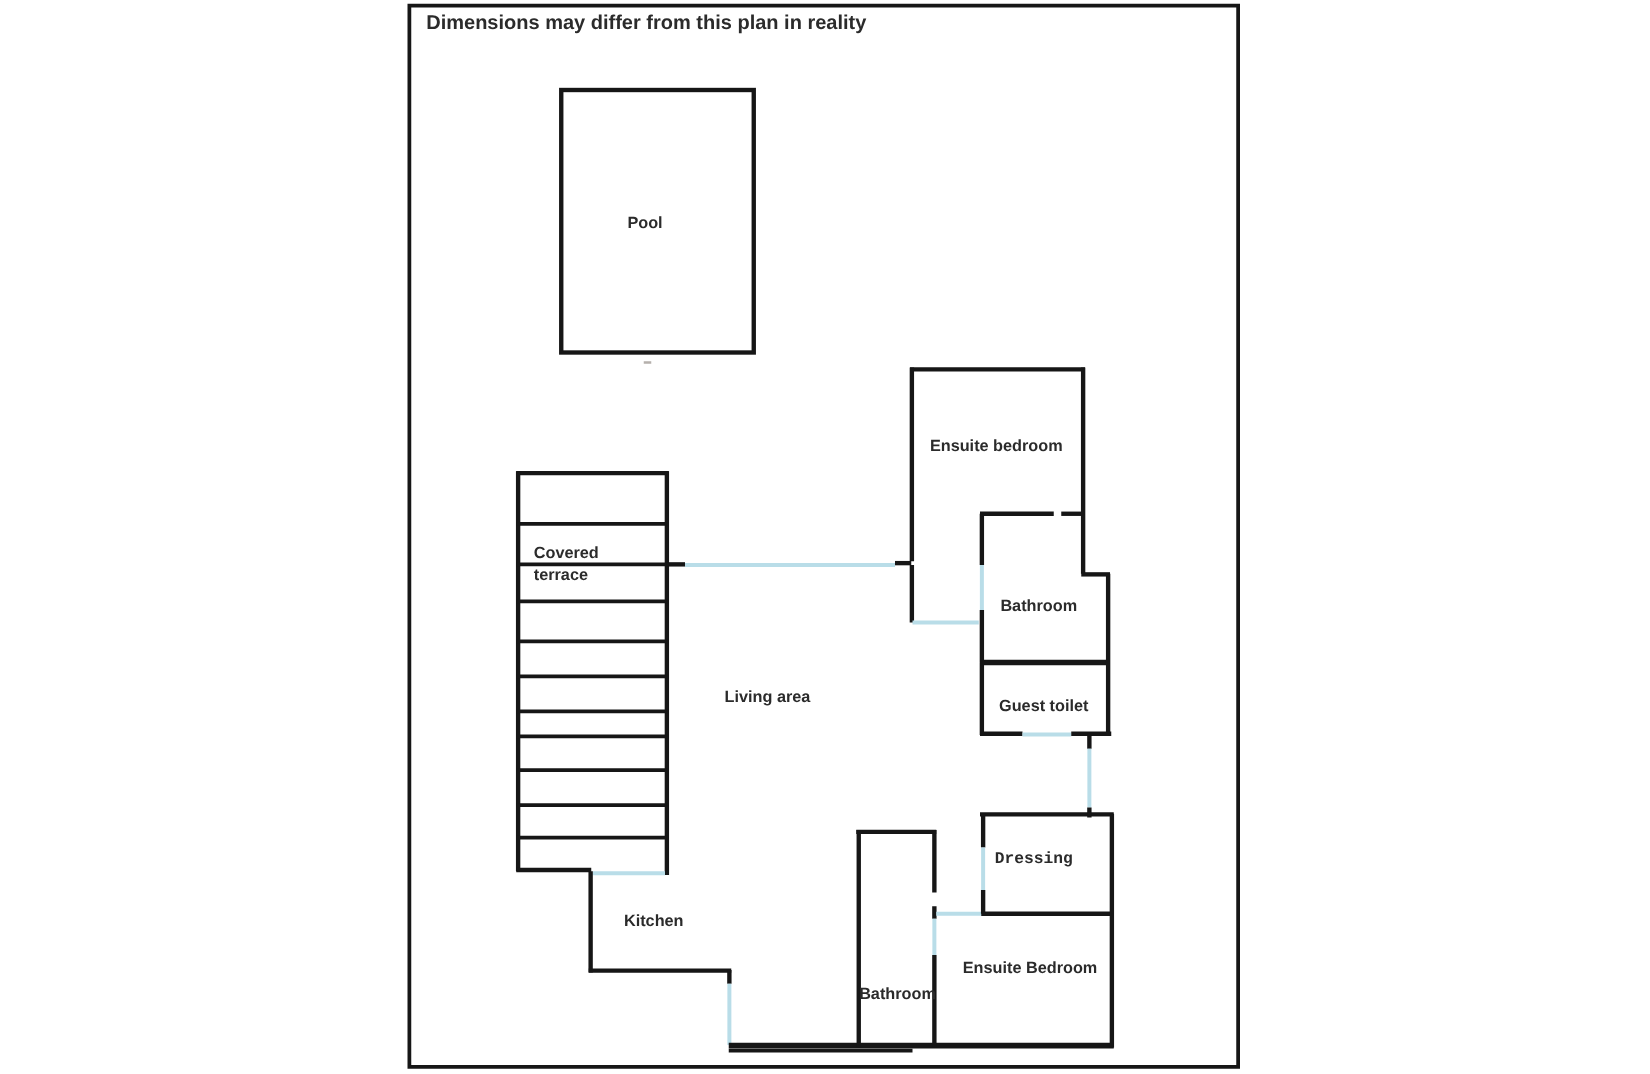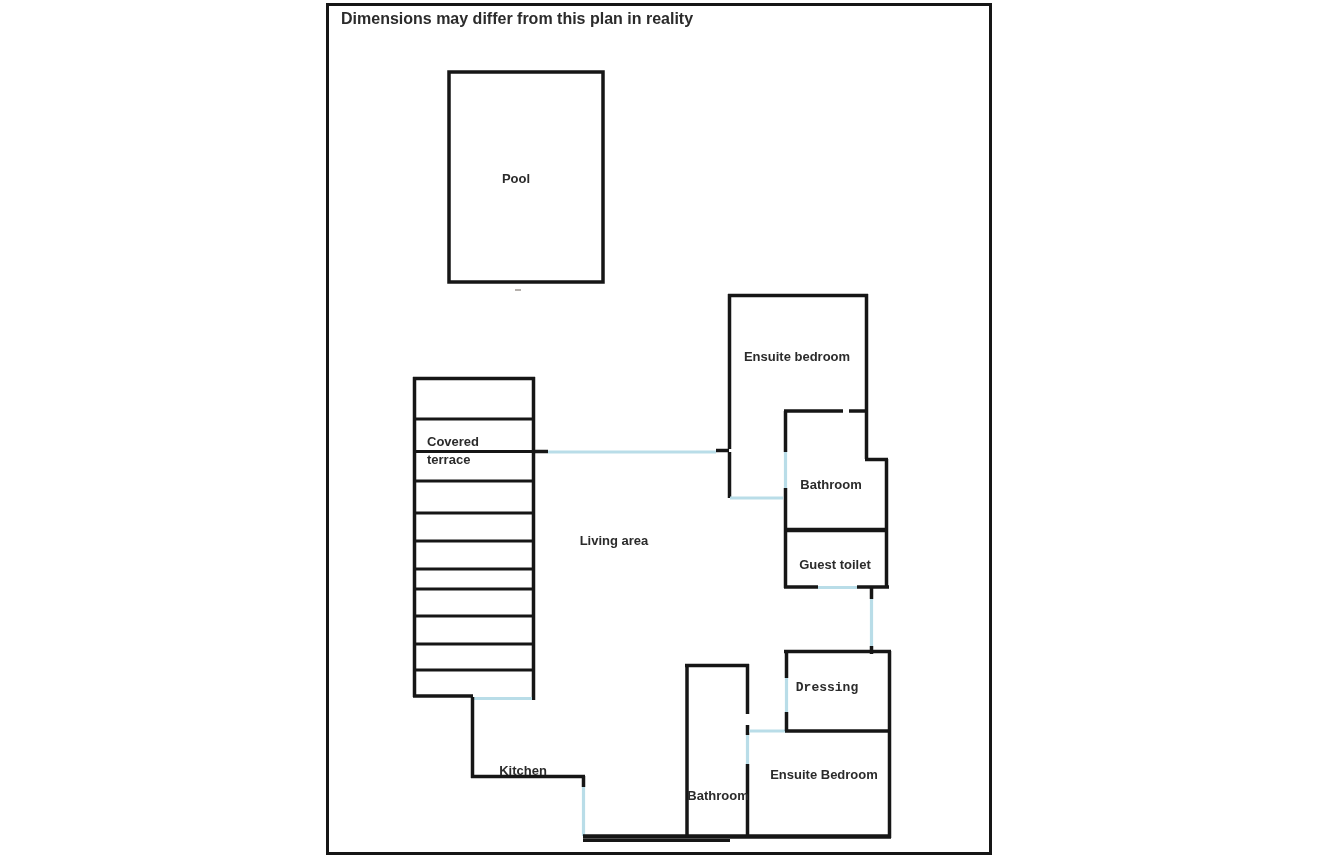--- a/index.html
+++ b/index.html
@@ -111,21 +111,21 @@
     <line x1="729.5" y1="452" x2="729.5" y2="498" class="wall"></line>
     <line x1="730" y1="498" x2="783" y2="498" class="door"></line>
   </svg>
 
   <div class="pool-mark"></div>
 
   <div class="lbl disclaimer" style="left:341px;top:11px;">Dimensions may differ from this plan in reality</div>
   <div class="lbl centered" style="left:516px;top:178px;text-align:center;">Pool</div>
   <div class="lbl" style="left:427px;top:434px;">Covered</div>
   <div class="lbl" style="left:427px;top:452px;">terrace</div>
-  <div class="lbl centered" style="left:614px;top:540px;">Living area</div>
-  <div class="lbl centered" style="left:523px;top:770px;">Kitchen</div>
+  <div class="lbl centered" style="left:614px;top:557px;">Living area</div>
+  <div class="lbl centered" style="left:523px;top:736px;">Kitchen</div>
   <div class="lbl centered" style="left:797px;top:356px;">Ensuite bedroom</div>
   <div class="lbl centered" style="left:831px;top:484px;">Bathroom</div>
   <div class="lbl centered" style="left:835px;top:564px;">Guest toilet</div>
   <div class="lbl centered" style="left:827px;top:687px;font-family:Liberation Mono, monospace;">Dressing</div>
   <div class="lbl centered" style="left:824px;top:774px;">Ensuite Bedroom</div>
   <div class="lbl centered" style="left:718px;top:795px;">Bathroom</div>
 </div>
 
 </body></html>

